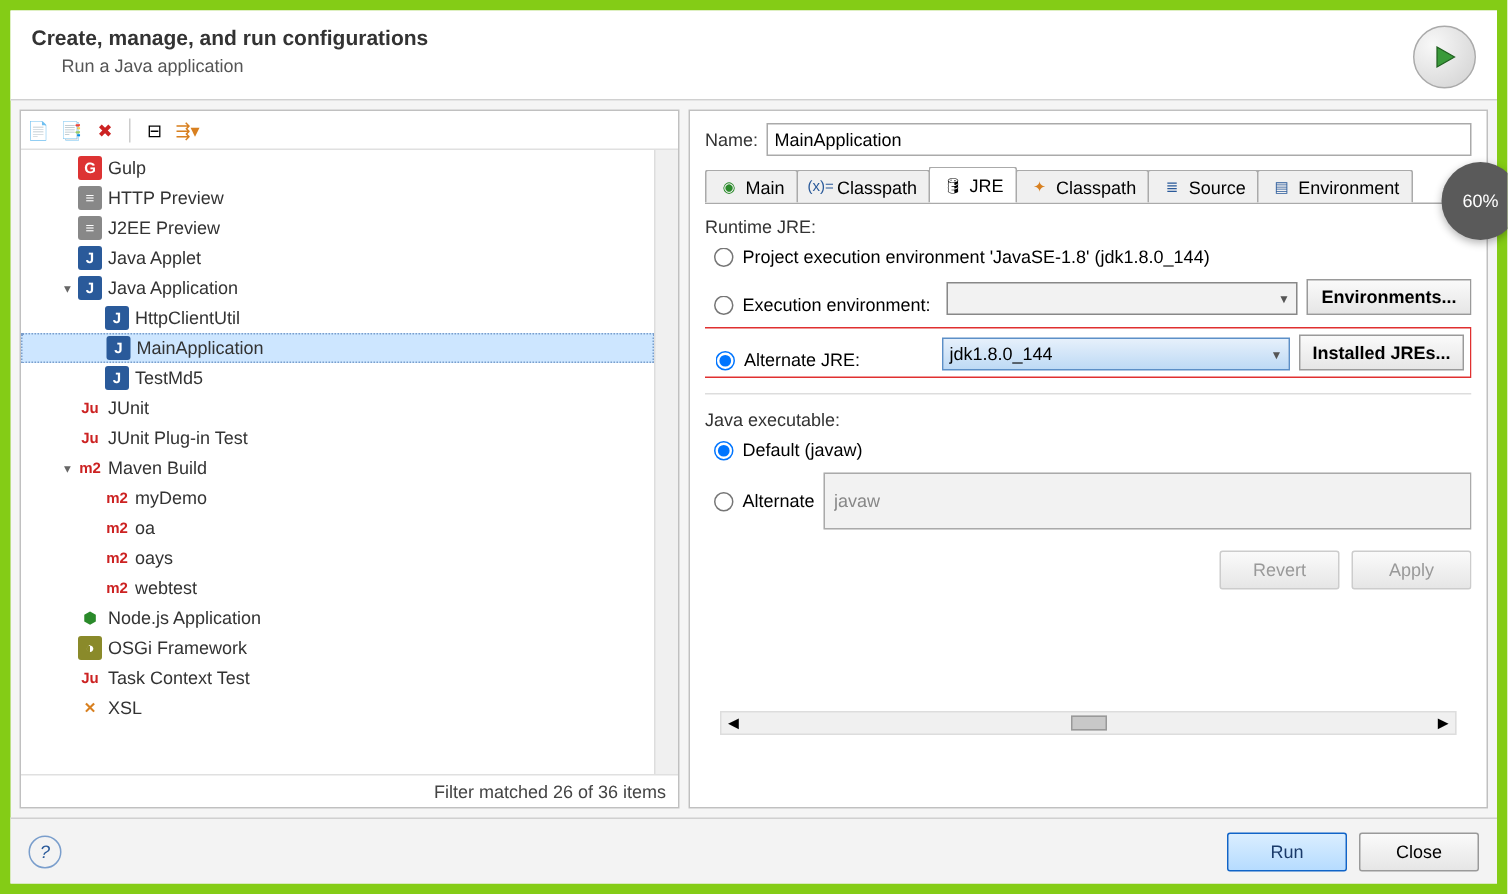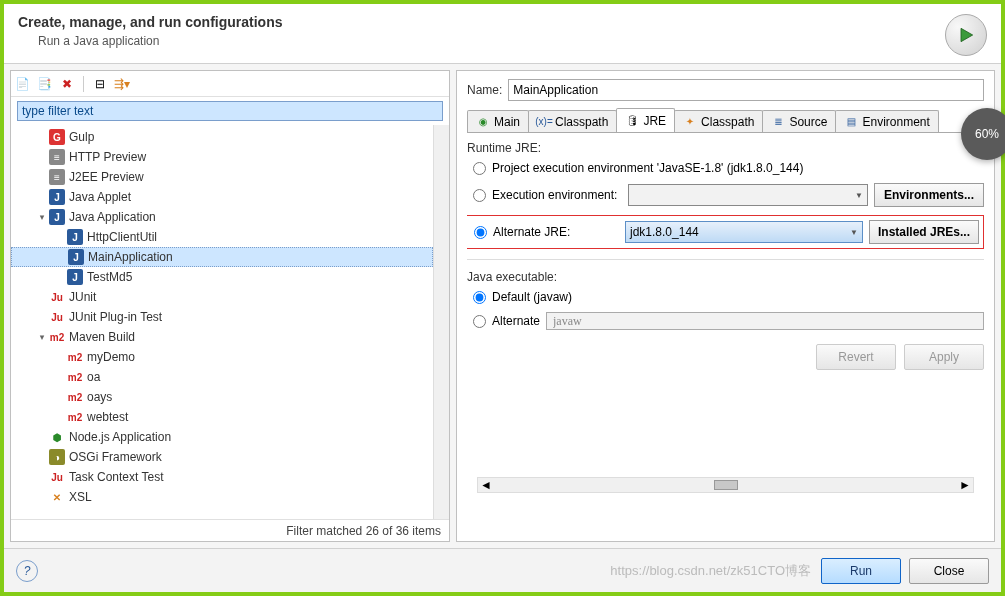--- a/index.html
+++ b/index.html
@@ -1,17 +1,17 @@
 <!DOCTYPE html>
 <html><head>
 <meta charset="utf-8">
 <style>
 * { box-sizing: border-box; margin: 0; padding: 0; font-family: "Segoe UI", Tahoma, sans-serif; font-size: 12px; }
 body { background: #fff; width: 1005px; height: 596px; overflow: hidden; position: relative; }
-.dialog { width: 1005px; height: 596px; display: flex; flex-direction: column; border: 4px solid #84cc16; background: #f5f5f5; }
+.dialog { width: 1005px; height: 596px; display: flex; flex-direction: column; border: 7px solid #84cc16; background: #f5f5f5; }
 
 .header-area { background: #fff; padding: 10px 14px; border-bottom: 1px solid #d0d0d0; display: flex; justify-content: space-between; align-items: flex-start; height: 60px; }
 .header-text h1 { font-size: 14px; font-weight: bold; color: #333; margin-bottom: 4px; }
 .header-text p { font-size: 12px; color: #555; margin-left: 20px; }
 .run-circle { width: 42px; height: 42px; border-radius: 50%; background: radial-gradient(circle at 30% 30%, #f8f8f8, #d0d0d0); border: 1px solid #aaa; display: flex; align-items: center; justify-content: center; }
 .run-circle svg { width: 20px; height: 20px; }
 
 .body-split { flex: 1; display: flex; padding: 6px; gap: 6px; min-height: 0; }
 
 .left-panel { width: 440px; display: flex; flex-direction: column; border: 1px solid #c0c0c0; background: #fff; }
@@ -39,32 +39,32 @@
 .tab-strip { display: flex; align-items: flex-end; border-bottom: 1px solid #aaa; height: 26px; position: relative; }
 .tab { display: flex; align-items: center; gap: 4px; padding: 3px 8px; border: 1px solid #aaa; border-bottom: none; background: #f0f0f0; margin-right: -1px; cursor: pointer; height: 22px; border-radius: 2px 2px 0 0; }
 .tab.active { background: #fff; height: 24px; position: relative; z-index: 2; }
 .tab-icon { width: 14px; height: 12px; display: inline-flex; align-items: center; justify-content: center; font-size: 10px; }
 .tab-overflow { margin-left: auto; padding: 2px 4px; font-size: 10px; cursor: pointer; }
 
 .circ60 { position: absolute; right: -8px; top: 108px; width: 52px; height: 52px; border-radius: 50%; background: #5a5a5a; color: #fff; display: flex; align-items: center; justify-content: center; font-size: 16px; z-index: 50; box-shadow: 0 2px 6px rgba(0,0,0,0.3); }
 
 .tab-content { flex: 1; padding: 8px 0; overflow: hidden; position: relative;}
 .group-label { margin-bottom: 6px; color: #333; font-weight: normal; }
-.radio-row { display: flex; align-items: center; gap: 6px; margin-bottom: 8px; padding-left: 6px; }
+.radio-row { display: flex; align-items: flex-end; gap: 6px; margin-bottom: 8px; padding-left: 6px; }
 .radio-row input[type=radio] { margin: 0; }
 .combo { flex: 1; border: 1px solid #888; background: #fff; height: 22px; padding: 2px 4px; display: flex; align-items: center; justify-content: space-between; }
 .combo.disabled { background: #f2f2f2; color: #888; }
 .combo.highlight { background: linear-gradient(#e6f0fb, #bedaf5); border: 1px solid #5c8fc7; }
 .combo .dd { font-size: 8px; color: #555; }
 .side-btn { width: 110px; height: 24px; border: 1px solid #9a9a9a; background: linear-gradient(#fafafa,#e6e6e6); cursor: pointer; padding: 0 6px; text-align: center; font-weight: bold; }
 .red-box { border: 1px solid #e03030; padding: 4px; margin-left: -4px; }
 
 .hr-line { border-top: 1px solid #ddd; margin: 10px 0; }
 .exec-row { display: flex; align-items: center; gap: 6px; margin-bottom: 8px; padding-left: 6px; }
-.javaw-input { flex: 1; border: 1px solid #aaa; background: #f2f2f2; color: #888; height: 18px; padding: 2px 6px; font-family: Liberation Serif, serif; }
+.javaw-input { flex: 1; border: 1px solid #aaa; background: #f2f2f2; color: #888; height: 38px; padding: 2px 6px; }
 
 .h-scroll { position: absolute; bottom: 40px; left: 10px; right: 10px; height: 16px; background: #f0f0f0; border: 1px solid #ddd; display: flex; align-items: center; justify-content: center; }
 .h-scroll .thumb { width: 24px; height: 10px; background: #c8c8c8; border: 1px solid #999; }
 
 .rp-btnrow { display:flex; justify-content:flex-end; gap:8px; margin-top:auto; padding-top:6px;}
 .dlg-btn { width: 80px; height: 26px; border: 1px solid #9a9a9a; background: linear-gradient(#fafafa,#e6e6e6); cursor: pointer; border-radius: 2px; }
 .dlg-btn.disabled { color: #999; border-color: #ccc; cursor: default; }
 
 .footer { height: 44px; border-top: 1px solid #d0d0d0; display: flex; align-items: center; padding: 0 12px; background: #f3f3f3; }
 .help-icon { width: 22px; height: 22px; border-radius: 50%; border: 1px solid #7a9ecc; color: #2a5a9a; display: flex; align-items: center; justify-content: center; font-style: italic; cursor: pointer; }
@@ -104,21 +104,20 @@
 
     <div class="left-panel">
       <div class="left-toolbar">
         <span class="tb-icon">📄</span>
         <span class="tb-icon">📑</span>
         <span class="tb-icon ic-red">✖</span>
         <span class="tb-sep"></span>
         <span class="tb-icon">⊟</span>
         <span class="tb-icon ic-orange">⇶▾</span>
       </div>
-      <input class="filter-input" value="type filter text" style="">
       <div class="tree-wrap">
         <div class="tree" id="tree">
             <div class="tree-row indent1">
               <span class="tw"></span>
               <span class="node-icon bg-red">G</span>
               <span class="node-label">Gulp</span>
             </div>
             <div class="tree-row indent1">
               <span class="tw"></span>
               <span class="node-icon bg-grey">≡</span>
@@ -303,21 +302,20 @@
           <button class="dlg-btn disabled">Apply</button>
         </div>
       </div>
     </div>
 
   </div>
 
   <div class="footer">
     <div class="help-icon">?</div>
     <div class="footer-spacer"></div>
-    <span class="watermark">https://blog.csdn.net/zk51CTO博客</span>
     <button class="run-btn">Run</button>
     <button class="close-btn">Close</button>
   </div>
 
 </div>
 
 <div class="circ60">
     <span>60%</span>
   </div>
 

